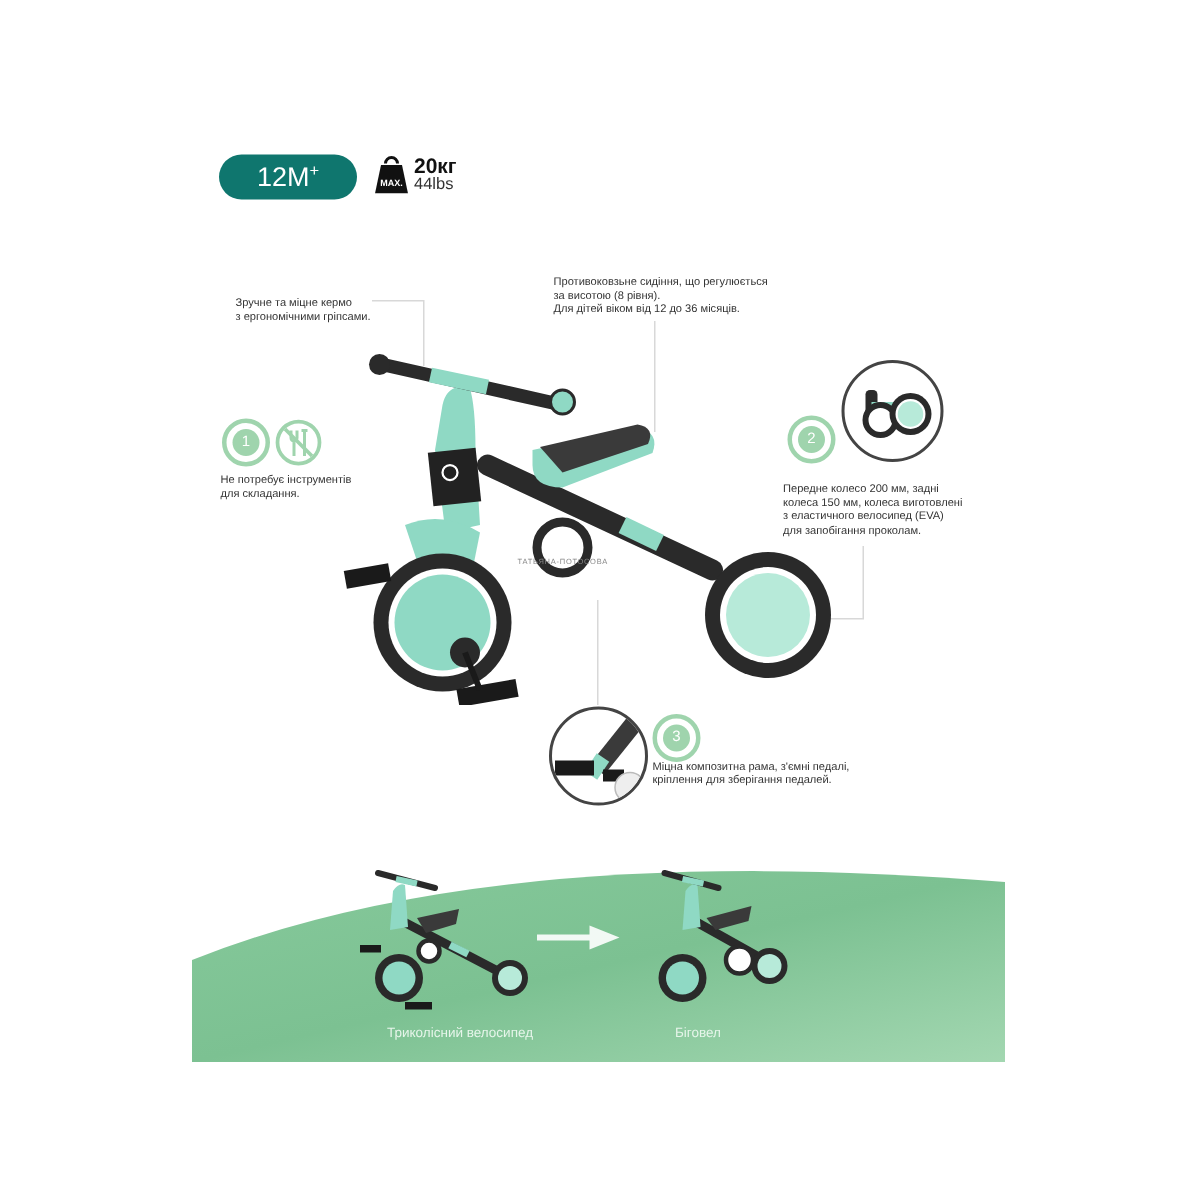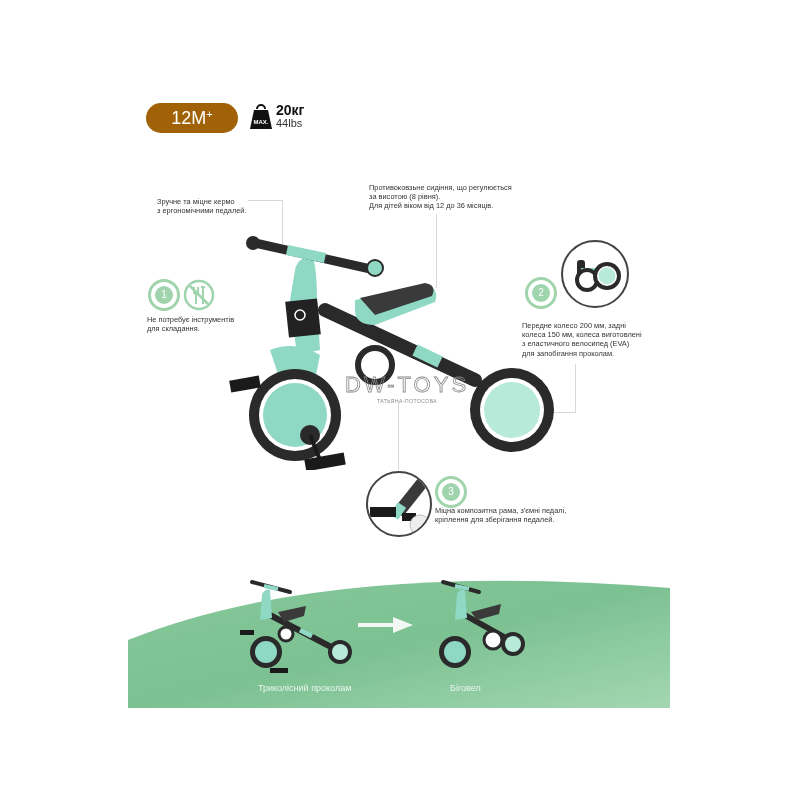--- a/index.html
+++ b/index.html
@@ -1,18 +1,18 @@
 <!DOCTYPE html>
 <html><head>
 <meta charset="utf-8">
 <style>
   html, body { margin:0; padding:0; background:#ffffff; }
   body { width:800px; height:800px; position:relative; overflow:hidden; font-family:"Liberation Sans", sans-serif; color:#333; }
   .abs { position:absolute; }
-  .age-badge { left:146px; top:103px; width:92px; height:30px; border-radius:15px; background:#a16207; color:#fff; font-size:18px; line-height:30px; text-align:center; }
+  .age-badge { left:146px; top:103px; width:92px; height:30px; border-radius:15px; background:#0f766e; color:#fff; font-size:18px; line-height:30px; text-align:center; }
   .age-badge sup { font-size:11px; vertical-align:top; position:relative; top:-4px; }
   .weight-box { left:250px; top:103px; display:flex; align-items:center; gap:4px;justify-content:center; }
   .weight-text { display:flex; flex-direction:column; line-height:1.05; }
   .weight-kg { font-size:14px; font-weight:bold; color:#111; }
   .weight-lbs { font-size:11px; color:#333; }
   .note { font-size:7.4px; line-height:9.2px; color:#333; white-space:nowrap; }
   .leader { background:#d8d8d8; position:absolute; }
   .num-icon { width:32px; height:32px; border-radius:50%; border:3px solid #9fd4ad; box-sizing:border-box; display:flex; align-items:center; justify-content:center; }
   .num-inner { width:18px; height:18px; border-radius:50%; background:#9fd4ad; color:#fff; font-size:10px; line-height:18px; text-align:center; }
   .zoom-circle { border-radius:50%; border:2px solid #444; background:#fff; overflow:hidden; }
@@ -35,21 +35,21 @@
     <text x="11" y="21" font-size="6" font-weight="bold" fill="#fff" text-anchor="middle" font-family="Liberation Sans, sans-serif">MAX.</text>
   </svg>
   <div class="weight-text">
     <span class="weight-kg">20кг</span>
     <span class="weight-lbs">44lbs</span>
   </div>
 </div>
 
 <div class="abs note" style="left:157px; top:197px;">
   <div>Зручне та міцне кермо</div>
-  <div>з ергономічними педалей.</div>
+  <div>з ергономічними гріпсами.</div>
 </div>
 <div class="leader" style="left:248px; top:200px; width:34px; height:1px;"></div>
 <div class="leader" style="left:282px; top:200px; width:1px; height:44px;"></div>
 
 <div class="abs note" style="left:369px; top:183px;">
   <div>Противоковзьне сидіння, що регулюється</div>
   <div>за висотою (8 рівня).</div>
   <div>Для дітей віком від 12 до 36 місяців.</div>
 </div>
 <div class="leader" style="left:436px; top:214px; width:1px; height:74px;"></div>
@@ -123,21 +123,20 @@
     <rect x="80" y="226" width="40" height="12" fill="#1a1a1a" transform="rotate(-10 100 232)"></rect>
     <line x1="85" y1="205" x2="95" y2="230" stroke="#1a1a1a" stroke-width="4"></line>
 
     <circle cx="287" cy="180" r="42" fill="#2a2a2a"></circle>
     <circle cx="287" cy="180" r="32" fill="#fff"></circle>
     <circle cx="287" cy="180" r="28" fill="#b7ead9"></circle>
   </svg>
 </div>
 
 <div class="abs" style="left:345px; top:372px; text-align:center;">
-  <div class="watermark">DW-TOYS</div>
   <div class="watermark-sub">ТАТЬЯНА-ПОТОСОВА</div>
 </div>
 
 <div class="leader" style="left:398px; top:400px; width:1px; height:70px;"></div>
 <div class="abs zoom-circle" style="left:366px; top:471px; width:62px; height:62px;">
   <svg width="62" height="62" viewBox="0 0 62 62">
     <path d="M62 0 L30 40" stroke="#3a3a3a" stroke-width="12"></path>
     <path d="M34 32 L26 44" stroke="#8fd9c4" stroke-width="10"></path>
     <rect x="2" y="34" width="26" height="10" fill="#1a1a1a"></rect>
     <rect x="34" y="40" width="14" height="8" fill="#1a1a1a"></rect>
@@ -187,15 +186,15 @@
       <path d="M38 34 L68 26 L66 36 L44 42 Z" fill="#3a3a3a"></path>
       <path d="M24 16 Q28 10 32 12 L34 40 L22 42 Z" fill="#8fd9c4"></path>
       <path d="M10 4 L46 14" stroke="#2a2a2a" stroke-width="4" stroke-linecap="round"></path>
       <path d="M22 8 L36 11" stroke="#8fd9c4" stroke-width="4"></path>
       <circle cx="22" cy="74" r="16" fill="#2a2a2a"></circle>
       <circle cx="22" cy="74" r="11" fill="#8fd9c4"></circle>
       <circle cx="80" cy="66" r="12" fill="#2a2a2a"></circle>
       <circle cx="80" cy="66" r="8" fill="#b7ead9"></circle>
     </g>
   </svg>
-  <div class="band-label" style="left:130px; top:113px;">Триколісний проколам</div>
+  <div class="band-label" style="left:130px; top:113px;">Триколісний велосипед</div>
   <div class="band-label" style="left:322px; top:113px;">Біговел</div>
 </div>
 
 </body></html>

